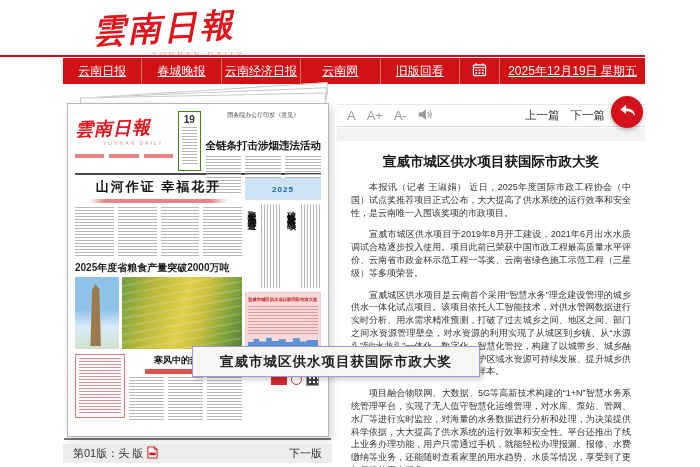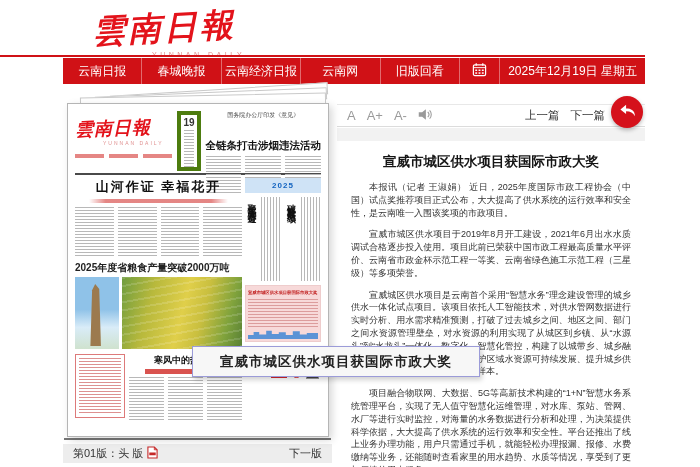--- a/index.html
+++ b/index.html
@@ -8,21 +8,21 @@
 
   
   .site-logo { position:absolute; left:92px; top:6px; }
   .site-logo-cn { font-family:"DejaVu Serif",serif; font-style:italic; font-weight:bold;
     font-size:33px; color:#e3131b; letter-spacing:3px; transform:rotate(-3deg); }
   .site-logo-en { font-size:7px; color:#e08a8a; letter-spacing:3.5px; margin:0 0 0 60px; }
   .topline { position:absolute; left:0; top:55px; width:645px; height:2px; background:#d01116; }
 
   .nav { position:absolute; left:63px; top:58px; width:582px; height:26px; background:#d01116;
     display:flex; align-items:stretch; color:#fff; font-size:12px; }
-  .nav-item { flex:1; display:flex; align-items:center; justify-content:center; white-space:nowrap; cursor:pointer; }
+  .nav-item { flex:1; display:flex; align-items:center; justify-content:center; white-space:nowrap; cursor:pointer;text-decoration:underline; }
   .nav-item + .nav-item { border-left:1px solid rgba(255,255,255,.38); }
   .nav-cal { flex:.5; } .nav-date { flex:1.85; }
 
   
   .fan { position:absolute; background:#fff; border:1px solid #c9c9c9; height:12px; z-index:0; }
   .fan1 { left:80px;  top:95px; width:246px; transform:rotate(-1.2deg); }
   .fan2 { left:95px;  top:92px; width:232px; transform:rotate(-2.4deg); }
   .fan3 { left:110px; top:89px; width:218px; transform:rotate(-3.6deg); }
 
   .paper { position:absolute; left:67px; top:103px; width:262px; height:334px; background:#fff;
@@ -32,21 +32,21 @@
   .rtx { background-image:repeating-linear-gradient(to bottom,#dd9090 0,#dd9090 1px,transparent 1px,transparent 3px); }
   .cols { display:flex; gap:4px; } .cols > i { flex:1; display:block; }
 
   .np-row1 { display:flex; gap:5px; height:60px; }
   .np-logo-block { width:110px; }
   .np-logo { font-family:"DejaVu Serif",serif; font-style:italic; font-weight:bold; font-size:18px;
     color:#e3131b; letter-spacing:1px; transform:rotate(-2deg); margin-top:5px; white-space:nowrap; }
   .np-logo-en { font-size:5px; color:#e09090; letter-spacing:2px; margin-left:28px; }
   .np-tagline { display:flex; gap:5px; margin-top:8px; }
   .np-tagline i { flex:1; height:4px; background:#e0716f; opacity:.85; }
-  .np-datebox { width:25px; border:4px solid #4d7c0f; font-size:8px; text-align:center; color:#333; padding-top:2px; }
+  .np-datebox { width:25px; border:1px solid #4d7c0f; font-size:8px; text-align:center; color:#333; padding-top:2px; }
   .np-datebox b { font-size:10px; }
   .np-datebox .dtx { height:38px; margin:2px 3px 0; }
   .np-toparticle { flex:1; }
   .np-kicker { font-size:6px; color:#444; text-align:center; }
   .np-headline1 { font-size:10.5px; font-weight:bold; color:#111; text-align:center; margin:19px 0 3px; white-space:nowrap; }
   .np-toparticle .cols i { height:38px; }
 
   .np-rule { height:2px; background:#4a4a4a; margin:2px 0 3px; }
 
   .np-main { display:flex; gap:3px; }
@@ -67,21 +67,21 @@
       linear-gradient(105deg,#6f9d3f 0%,#b8b93c 25%,#e0cf4a 50%,#c9bf3f 65%,#7fa23c 85%,#577f35 100%); }
   .np-bottom { display:flex; gap:4px; margin-top:5px; height:64px; }
   .np-redbox { width:50px; border:1px solid #dd7a7a; padding:3px; }
   .np-redbox i { display:block; height:100%; }
   .np-article2 { flex:1; min-width:0; }
   .np-headline2 { font-size:9px; font-weight:bold; text-align:center; color:#111; white-space:nowrap; }
   .np-redbanner { height:5px; background:#d9534f; margin:2px 16px 3px; }
   .np-article2 .cols i { height:44px; }
 
   .np-side { width:76px; display:flex; flex-direction:column; gap:4px; }
-  .np-bluebox { height:15px; background:#cfe3f6; color:#1464c0; font-weight:bold; font-size:8px;
+  .np-bluebox { height:22px; background:#cfe3f6; color:#1464c0; font-weight:bold; font-size:8px;
     display:flex; align-items:center; justify-content:center; letter-spacing:1px; }
   .np-verts { display:flex; gap:3px; height:84px; }
   .np-vert { writing-mode:vertical-rl; font-size:9px; font-weight:bold; color:#111; letter-spacing:2px; }
   .vtx { flex:1; background-image:repeating-linear-gradient(to right,#b8b8b8 0,#b8b8b8 1px,transparent 1px,transparent 3px); }
   .np-hl { background:#f7d9d9; border:1px solid #eecccc; padding:2px; cursor:pointer; }
   .np-hl-title { font-size:7px; font-weight:bold; color:#c22222; white-space:nowrap;
     transform:scale(.62); transform-origin:left center; }
   .np-hl-bars { height:28px; margin-top:1px;
     background-image:repeating-linear-gradient(to bottom,#dc9c9c 0,#dc9c9c 1px,transparent 1px,transparent 3px); }
   .np-hl-graphic { height:10px; margin-top:2px; background:#5b93d6;

